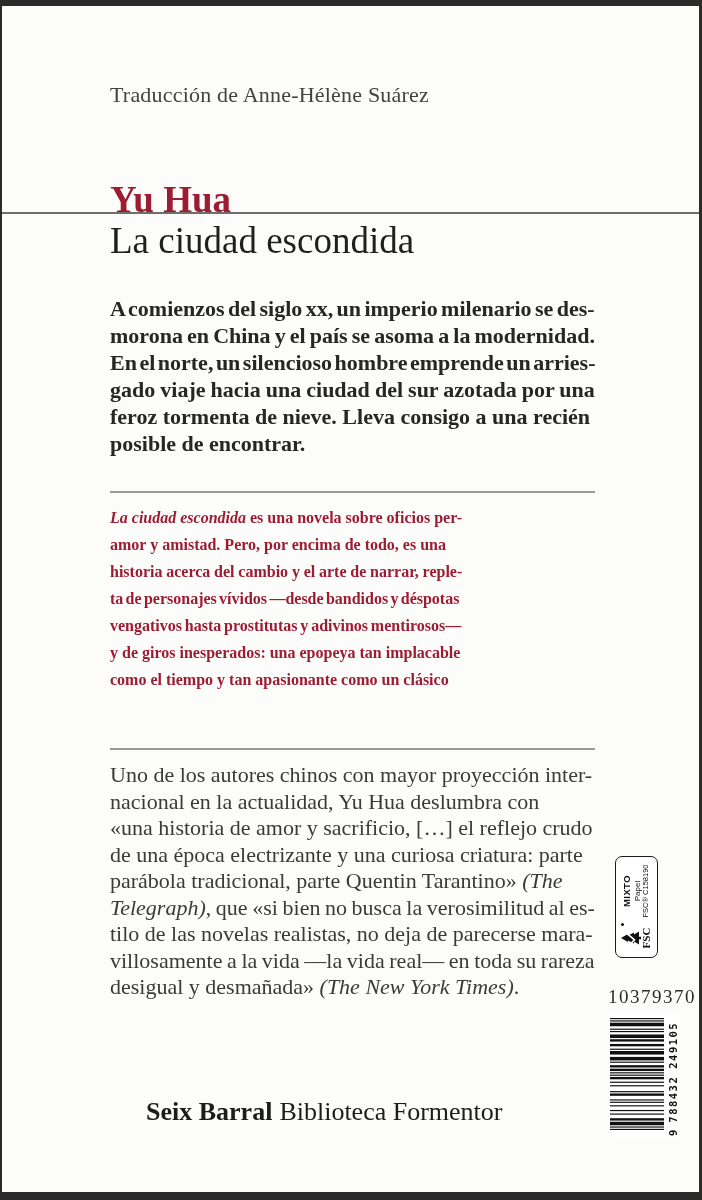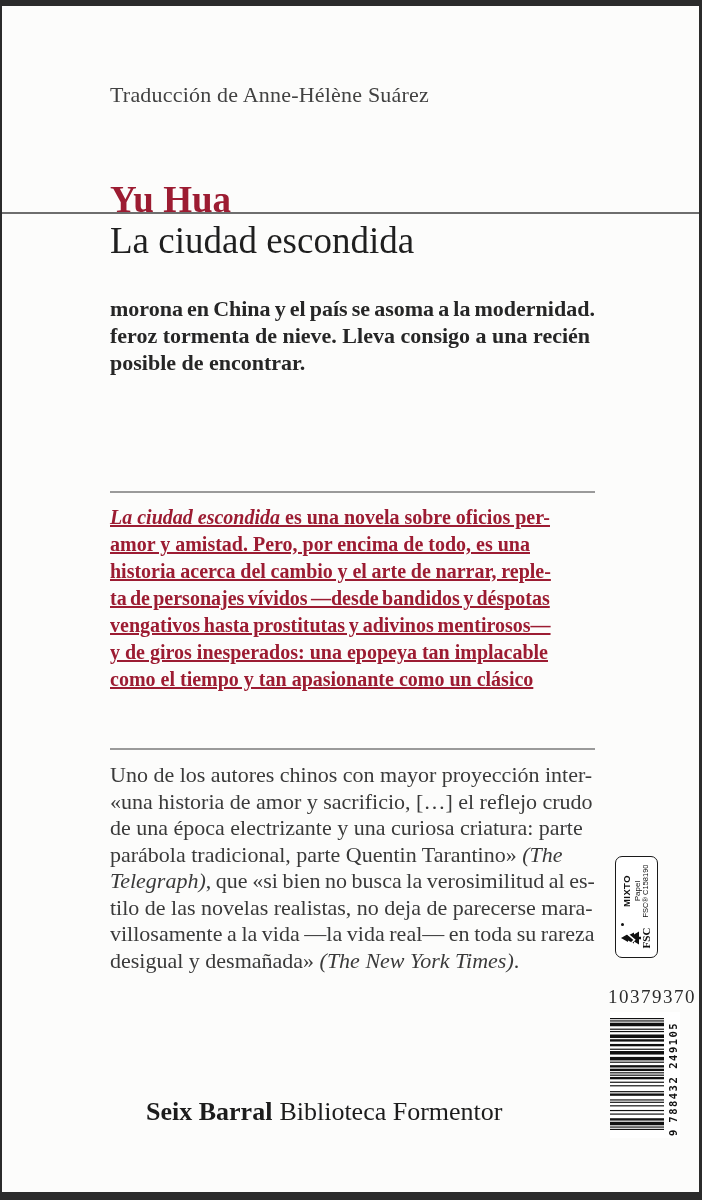--- a/index.html
+++ b/index.html
@@ -21,21 +21,21 @@
   .author {
     position:absolute; left:110px; top:181px; font-size:37px; font-weight:700; line-height:1;
     color:var(--c-accent_red,#9c1c32); z-index:2;
   }
   .title {
     position:absolute; left:110px; top:221px; font-size:37px; line-height:1.1; color:#1f1f1f;
   }
   .para { position:absolute; left:110px; width:485px; }
   .para .line { white-space:nowrap; }
   .synopsis { top:295px; font-size:22px; line-height:27px; font-weight:700; color:var(--c-ink,#262626); }
-  .review   { top:504px; font-size:20px; line-height:27px; font-weight:700; color:var(--c-accent_red,#9c1c32);text-decoration:underline; }
+  .review   { top:504px; font-size:16px; line-height:27px; font-weight:700; color:var(--c-accent_red,#9c1c32); }
   .press    { top:762px; font-size:22px; line-height:26.5px; font-weight:400; color:var(--c-press_ink,#3a3a3a); }
   .it { font-style:italic; }
   .rule { position:absolute; left:110px; width:485px; height:2px; background:var(--c-rule_light,#9a9a9a); }
   .sec1 { top:491px; }
   .sec2 { top:748px; }
 
   
   .fsc-outer { position:absolute; left:615px; top:856px; width:43px; height:102px; }
   .fsc-inner {
     width:102px; height:43px; transform:rotate(-90deg) translateX(-102px); transform-origin:top left;
@@ -76,41 +76,45 @@
 <div class="page">
   <div class="frame"></div>
 
   <div class="translator">Traducción de Anne-Hélène Suárez</div>
 
   <div class="rule-full"></div>
   <div class="author">Yu Hua</div>
   <div class="title">La ciudad escondida</div>
 
   <div class="para synopsis">
+      <div class="line" style="word-spacing: -2.11px;">A comienzos del siglo xx, un imperio milenario se des-</div>
       <div class="line" style="word-spacing: -1.4px;">morona en China y el país se asoma a la modernidad.</div>
+      <div class="line" style="word-spacing: -3px;">En el norte, un silencioso hombre emprende un arries-</div>
+      <div class="line" style="word-spacing: -0.44px;">gado viaje hacia una ciudad del sur azotada por una</div>
       <div class="line" style="word-spacing: 0px;">feroz tormenta de nieve. Lleva consigo a una recién</div>
       <div class="line lastline">posible de encontrar.</div>
     </div>
 
   <div class="rule sec1"></div>
 
   <div class="para review">
       <div class="line" style="word-spacing: 0px;"><span class="it">La ciudad escondida</span><span> es una novela sobre oficios per-</span></div>
       <div class="line" style="word-spacing: 0px;">amor y amistad. Pero, por encima de todo, es una</div>
       <div class="line" style="word-spacing: -0.22px;">historia acerca del cambio y el arte de narrar, reple-</div>
       <div class="line" style="word-spacing: -1.71px;">ta de personajes vívidos —desde bandidos y déspotas</div>
       <div class="line" style="word-spacing: -1.2px;">vengativos hasta prostitutas y adivinos mentirosos—</div>
       <div class="line" style="word-spacing: 0px;">y de giros inesperados: una epopeya tan implacable</div>
       <div class="line" style="word-spacing: 0px;">como el tiempo y tan apasionante como un clásico</div>
     </div>
 
   <div class="rule sec2"></div>
 
   <div class="para press">
       <div class="line" style="word-spacing: 0px;">Uno de los autores chinos con mayor proyección inter-</div>
+      <div class="line" style="word-spacing: 0px;">nacional en la actualidad, Yu Hua deslumbra con</div>
       <div class="line" style="word-spacing: 0px;">«una historia de amor y sacrificio, […] el reflejo crudo</div>
       <div class="line" style="word-spacing: 0px;">de una época electrizante y una curiosa criatura: parte</div>
       <div class="line" style="word-spacing: 0px;"><span>parábola tradicional, parte Quentin Tarantino» </span><span class="it">(The</span></div>
       <div class="line" style="word-spacing: -0.89px;"><span class="it">Telegraph)</span><span>, que «si bien no busca la verosimilitud al es-</span></div>
       <div class="line" style="word-spacing: 0px;">tilo de las novelas realistas, no deja de parecerse mara-</div>
       <div class="line" style="word-spacing: -0.9px;">villosamente a la vida —la vida real— en toda su rareza</div>
       <div class="line lastline"><span>desigual y desmañada» </span><span class="it">(The New York Times)</span><span>.</span></div>
     </div>
 
   <div class="fsc-outer">

